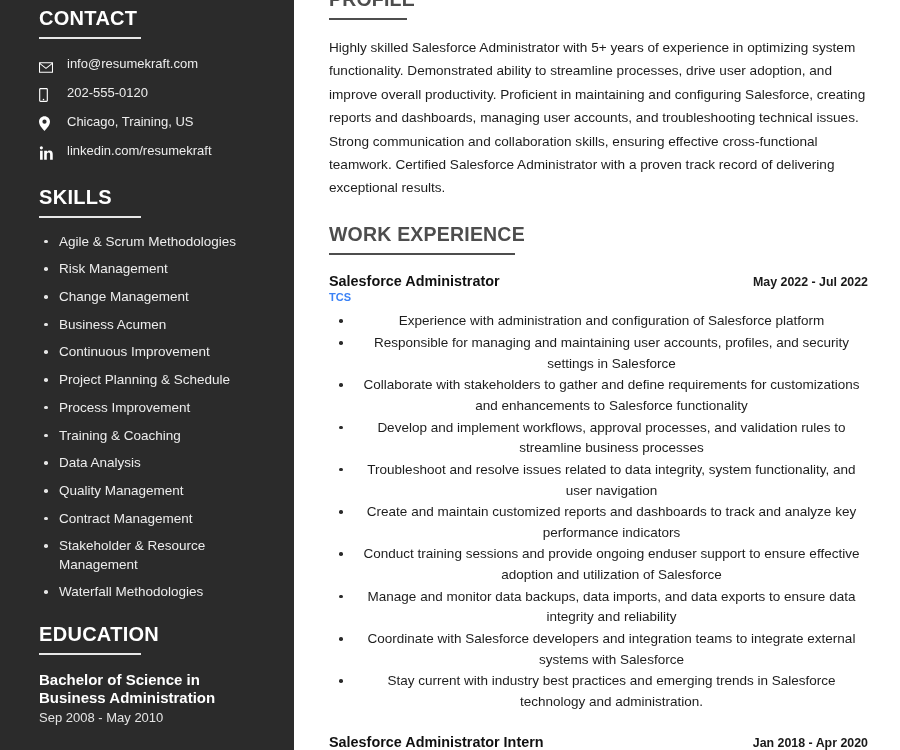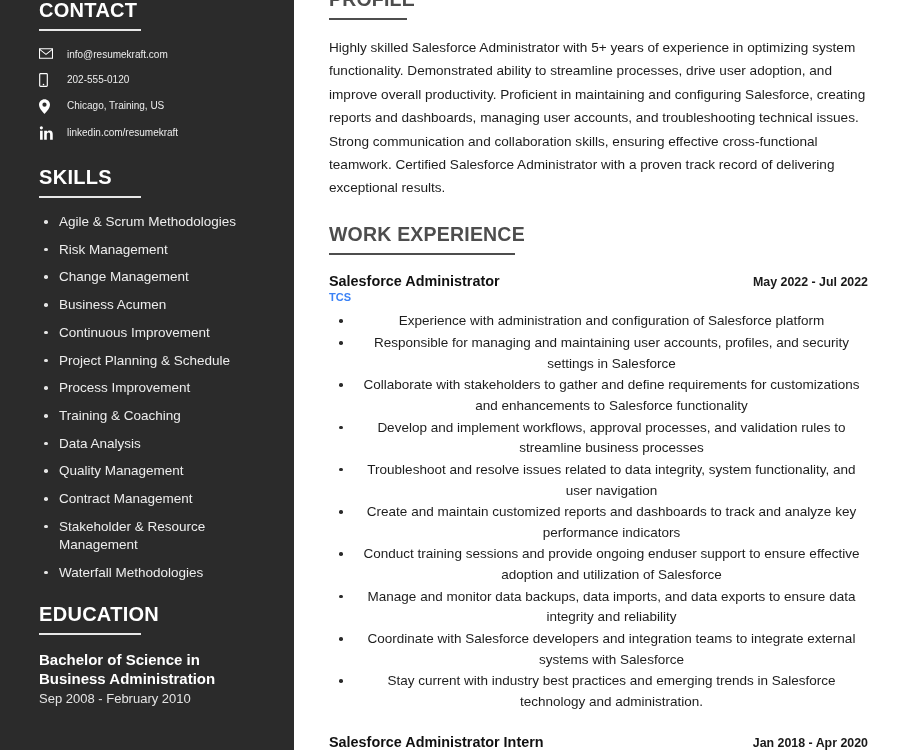--- a/index.html
+++ b/index.html
@@ -29,23 +29,23 @@
     line-height:1.0;
   }
   .side-rule {
     height:2px;
     background:#e8e8e8;
     width:102px;
     margin-top:9px;
   }
   .contact-list { margin-top:17px; list-style:none; }
   .contact-item {
-    display:flex; align-items:flex-start;
+    display:flex; align-items:flex-end;
     margin-bottom:12px;
-    font-size:10px;
+    font-size:13px;
     color:#ededed;
     line-height:1.3;
   }
   .c-icon {
     flex:0 0 20px; width:20px;
     display:inline-flex; align-items:center; justify-content:flex-start;
     margin-right:8px;
   }
   .c-icon svg { display:block; fill:#ffffff; }
 
@@ -155,21 +155,21 @@
   }
   .job-intern { margin-top:20px; }
 </style>
 </head>
 <body>
 
 <div class="page">
 
   <aside class="sidebar">
 
-    <section class="side-section" style="">
+    <section class="side-section" style="padding-top:8px;">
       <h2 class="side-heading">CONTACT</h2>
       <div class="side-rule"></div>
       <ul class="contact-list">
 
         <li class="contact-item">
           <span class="c-icon">
             <svg width="14" height="11" viewBox="0 0 16 12">
                 <path d="M0 0h16v12H0V0zm1.4 1.2L8 6.3l6.6-5.1H1.4zM14.8 2.3L8 7.6 1.2 2.3v8.5h13.6V2.3z"></path>
               </svg>
           </span>
@@ -224,21 +224,21 @@
         <li class="skill-item">Stakeholder &amp; Resource Management</li>
         <li class="skill-item">Waterfall Methodologies</li>
       </ul>
     </section>
 
     <section class="side-section" style="margin-top:22px;">
       <h2 class="side-heading">EDUCATION</h2>
       <div class="side-rule"></div>
       <div class="edu-block">
         <div class="edu-degree">Bachelor of Science in Business Administration</div>
-        <div class="edu-dates">Sep 2008 - February 2010</div>
+        <div class="edu-dates">Sep 2008 - May 2010</div>
       </div>
     </section>
 
   </aside>
 
   <main class="main">
 
     <section>
       <div class="profile-head-clip">
         <h2 class="main-heading">PROFILE</h2>

